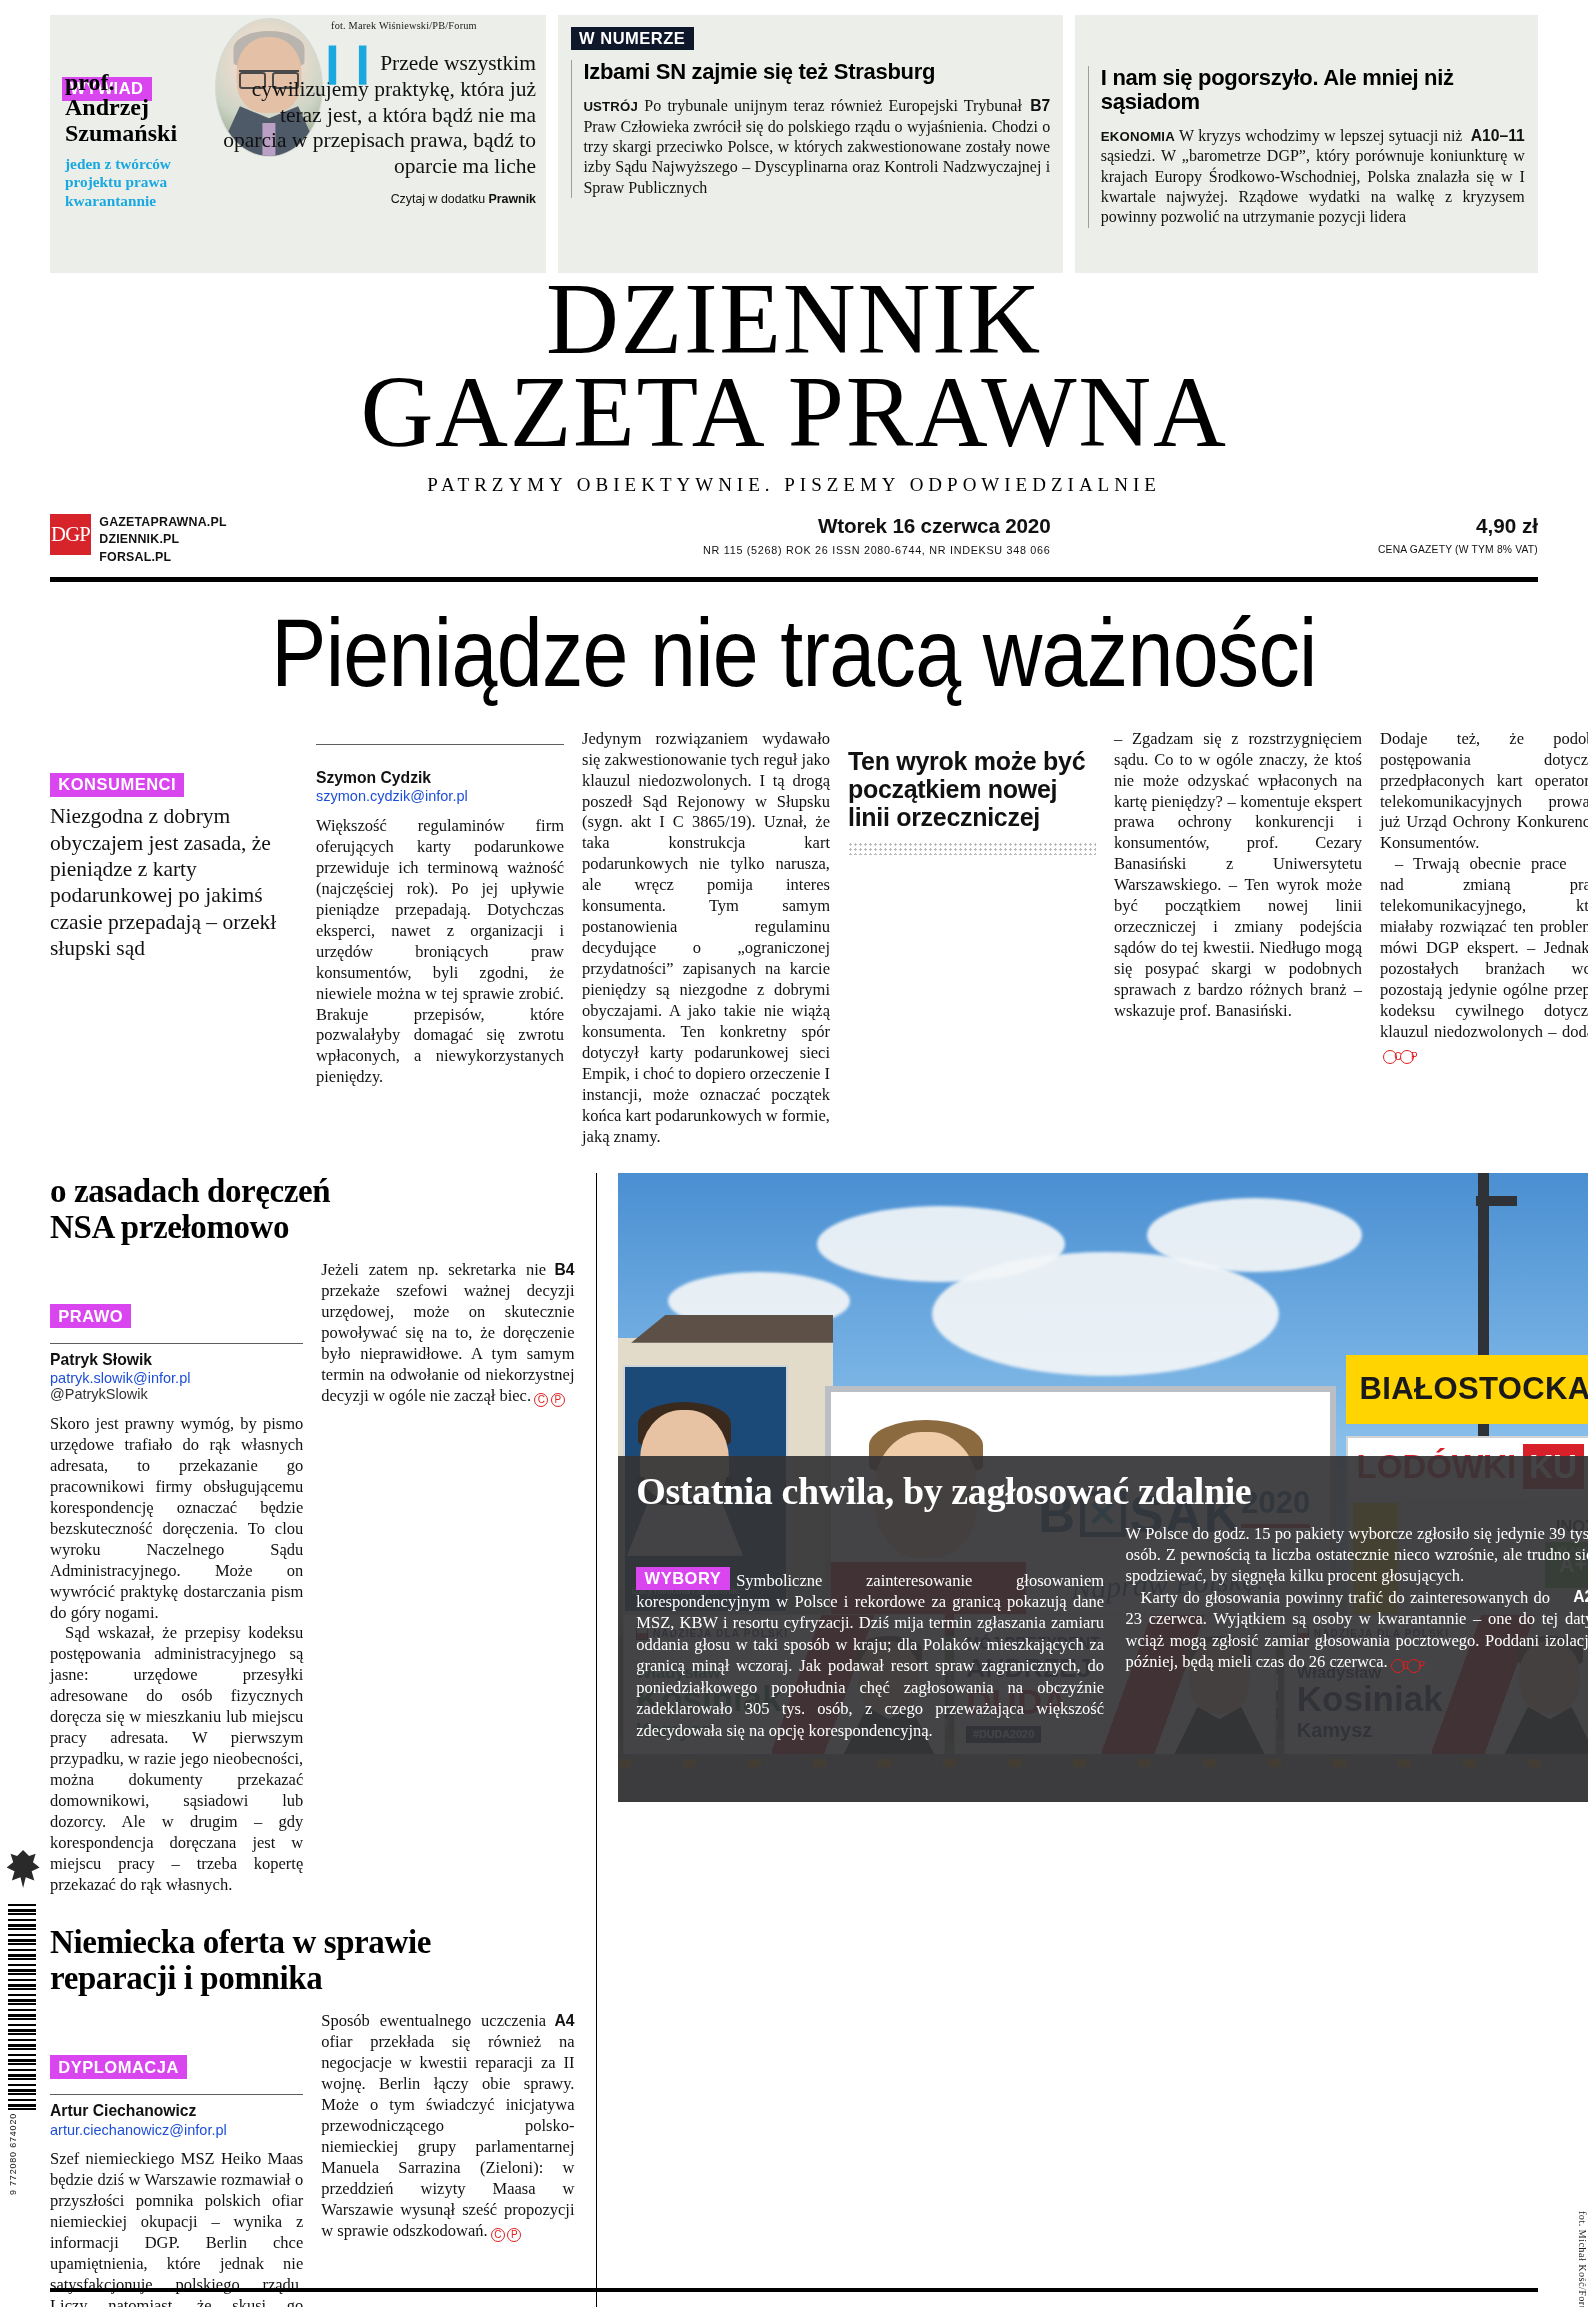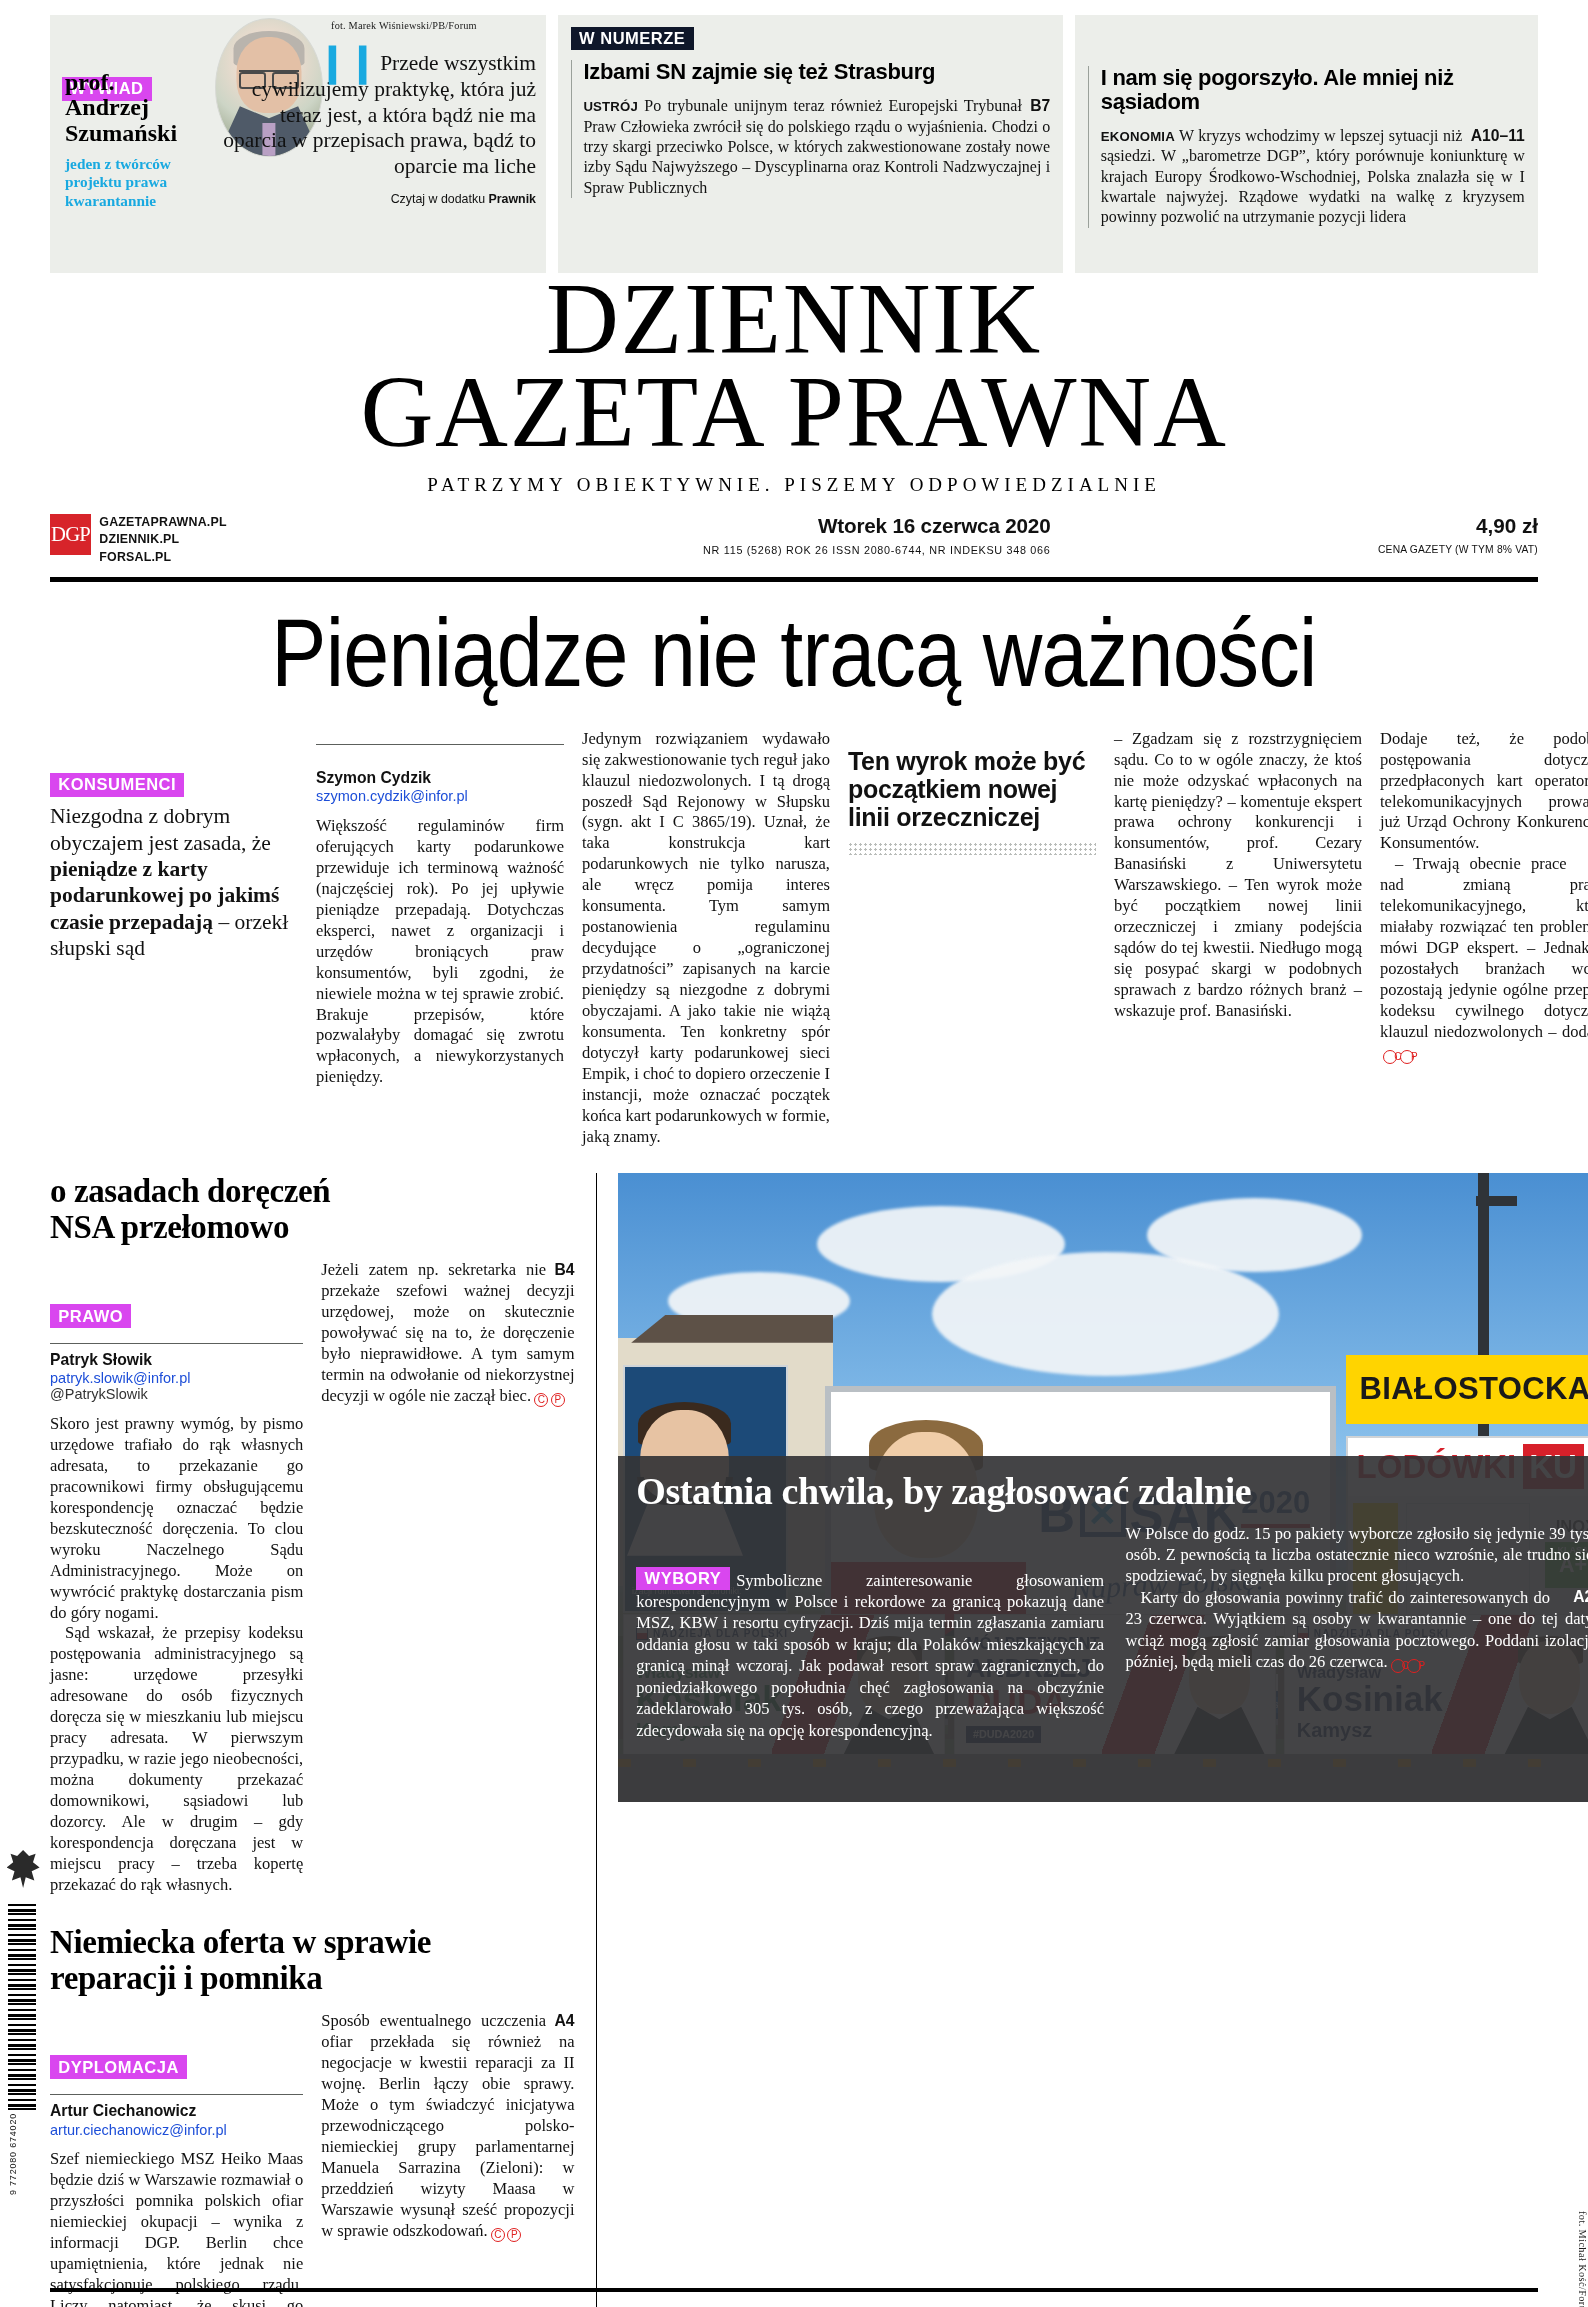--- a/index.html
+++ b/index.html
@@ -220,21 +220,21 @@
     margin: 28px 50px 0 50px;
     display: grid;
     grid-template-columns: 248px 248px 248px 248px 248px 230px;
     column-gap: 18px;
   }
   .lead-deck .tagbox { margin-bottom: 6.6px; }
   .lead-deck p {
     font-family: "Liberation Serif", serif;
     font-size: 21.5px; line-height: 1.23; color: #111;
   }
-  .lead-deck b { font-weight: bold; }
+  .lead-deck b { font-weight: normal; }
   .byline-rule { border-top: 1.7px solid #5c605c; padding-top: 24px; }
   .byline .nm {
     font-family: "Liberation Sans", sans-serif; font-weight: bold; font-size: 15.7px;
   }
   .byline .em {
     font-family: "Liberation Sans", sans-serif; font-size: 14.5px; color: #1d4ed8;
     margin-top: 1.7px;
   }
   .bodycol p {
     font-family: "Liberation Serif", serif;

